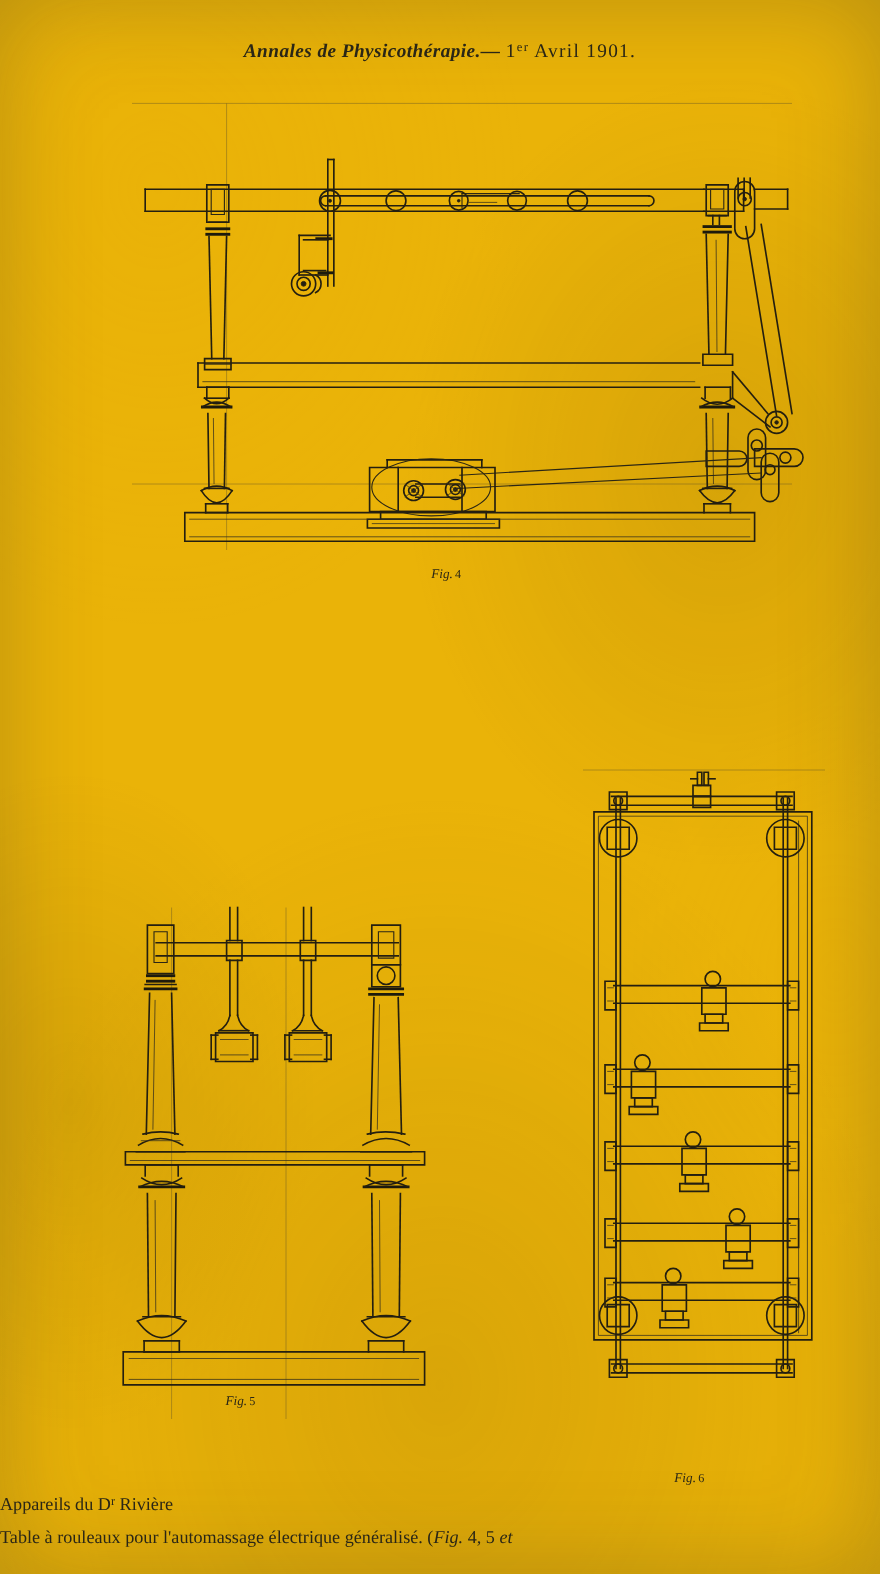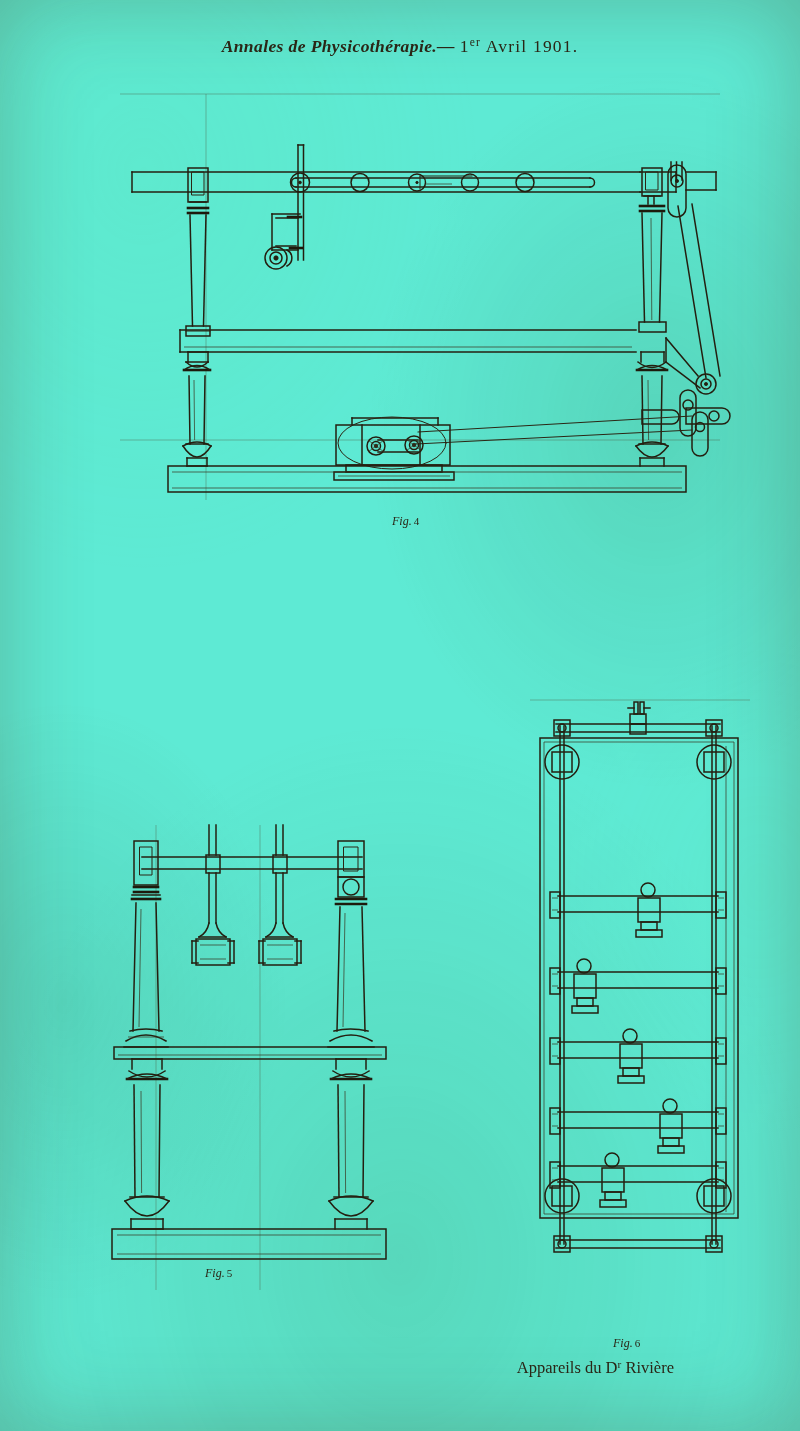--- a/index.html
+++ b/index.html
@@ -75,21 +75,21 @@
   .figlabel .n {
     font-style: normal;
     font-size: .92em;
     padding-left: 2px;
   }
 
   .caption {
     position: absolute;
     left: 0;
     width: 674px;
-    text-align: right;
+    text-align: left;
     font-size: 16.5px;
     white-space: nowrap;
     z-index: 5;
   }
   .caption sup {
     font-size: .68em;
     vertical-align: .46em;
   }
   .caption .ital {
     font-style: italic;
@@ -135,21 +135,21 @@
   .faint {
     fill: none;
     stroke: #4a432a;
     stroke-width: .6;
     opacity: .55;
   }
 </style>
 </head>
 <body>
 
-<div id="page" style="background-color: #5eead4;">
+<div id="page" style="background-color: #eab308;">
 
   <div class="hdr">
     <span class="it">Annales de Physicothérapie.—</span>
     <span class="rm">
       <span>1</span><sup>er</sup>
       <span>Avril 1901.</span>
     </span>
   </div>
 
   <svg class="plate" style="left:120px; top:140px;" width="600" height="360" viewBox="0 0 600 360">
@@ -621,14 +621,17 @@
     </g>
   </svg>
 
   <div class="figlabel" style="left:613px; top:1288px;margin-top:48px;">
     <span>Fig.</span><span class="n">6</span>
   </div>
 
   <div class="caption" style="top:1358px;">
     <span>Appareils du D</span><sup>r</sup><span> Rivière</span>
   </div>
+  <div class="caption" style="top:1388px;">
+    <span>Table à rouleaux pour  l'automassage électrique généralisé. (</span><span class="ital">Fig.</span><span> 4, 5 </span><span class="ital">et</span>
+  </div>
 
 </div>
 
 </body></html>

